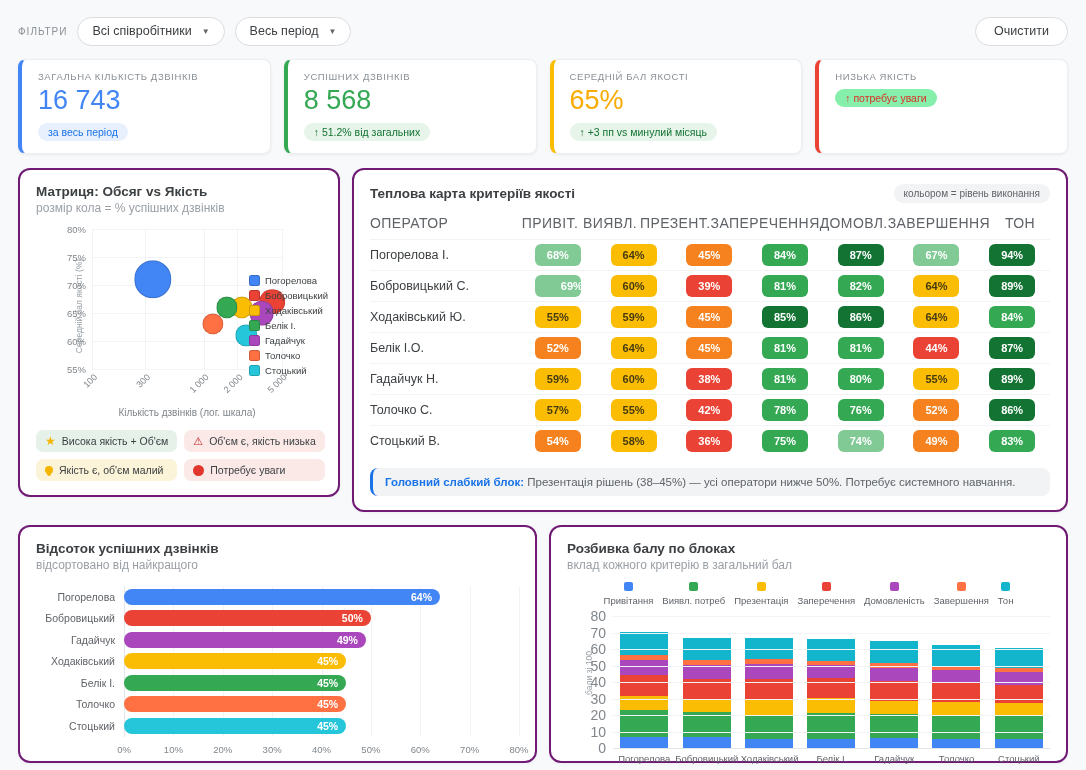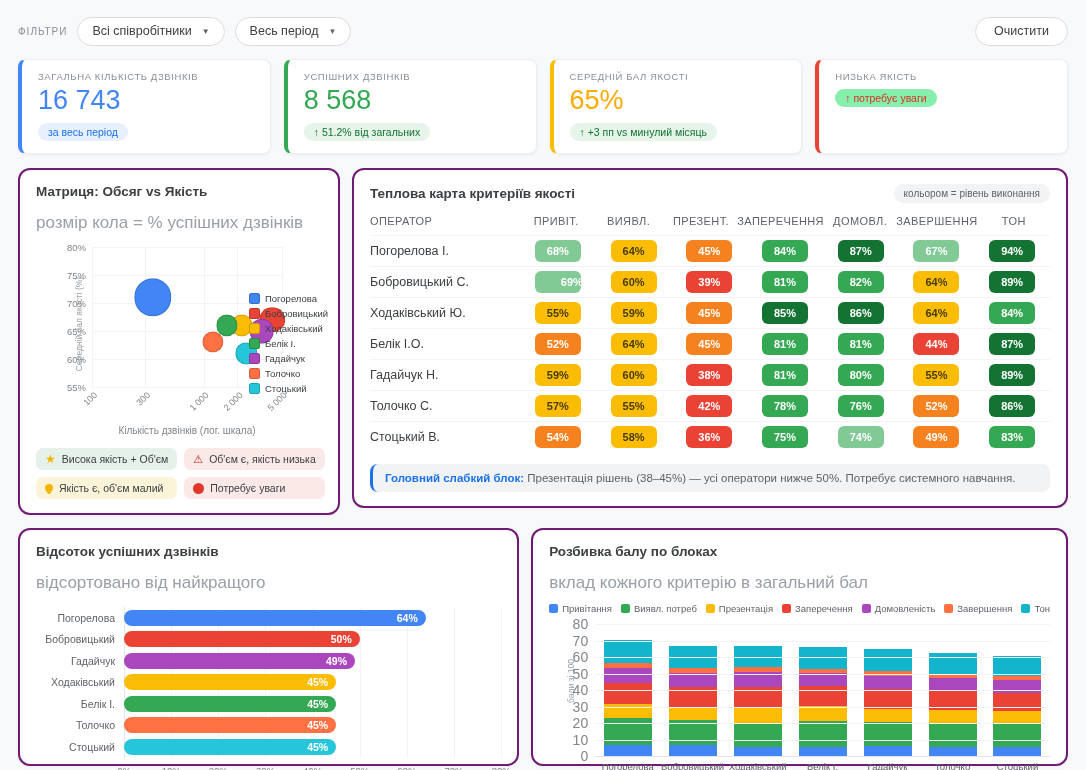--- a/index.html
+++ b/index.html
@@ -39,21 +39,21 @@
   .kpi-badge { display:inline-block; margin-top:7px; font-size:10.5px; padding:3px 10px; border-radius:10px; }
 
   
   .mid-row { display:flex; gap:12px; margin-top:14px; align-items:flex-start; }
   .bottom-row { display:flex; gap:12px; margin-top:13px; }
   .panel {
     background:#fff; border:2px solid #701a75; border-radius:12px;
     padding:14px 16px; box-shadow:0 1px 3px rgba(60,64,67,.06);
   }
   .panel-title { font-size:13.5px; font-weight:bold; color:#3c4043; }
-  .panel-sub { font-size:17px; color:#9aa0a6; margin-top:14px; }
+  .panel-sub { font-size:12px; color:#9aa0a6; margin-top:2px; }
 
   
   .bubble-panel { width:322px; }
   .bubble-wrap { position:relative; height:178px; margin-top:10px; }
   .bubble-ylabel {
     position:absolute; left:-4px; top:76px; font-size:8.5px; color:#9aa0a6;
     transform:rotate(-90deg); transform-origin:center; white-space:nowrap;
   }
   .bubble-plot { position:absolute; left:56px; top:4px; width:190px; height:140px; }
   .vline { position:absolute; top:0; bottom:0; width:1px; background:#f1f3f4; }
@@ -73,21 +73,21 @@
   .icon-warn { color:#C5221F; font-size:11px; line-height:1; }
   .icon-bulb { position:relative; width:8px; height:8px; background:#F4B400; border-radius:50%; display:inline-block; flex:none; }
   .icon-bulb::after { content:""; position:absolute; left:2px; top:7px; width:4px; height:3px; background:#F4B400; border-radius:0 0 2px 2px; }
   .icon-dot { width:11px; height:11px; border-radius:50%; background:#E1362C; display:inline-block; flex:none; }
 
   
   .heatmap-panel { flex:1; }
   .hm-top { display:flex; align-items:center; justify-content:space-between; }
   .hm-badge { background:#f1f3f4; border-radius:10px; padding:4px 10px; font-size:10px; color:#5f6368; }
   .hm-header { display:grid; align-items:center; margin-top:12px; padding-bottom:8px; }
-  .hm-col { font-size:11px; color:#5f6368; letter-spacing:.4px; text-align:center; }
+  .hm-col { font-size:14px; color:#5f6368; letter-spacing:.4px; text-align:center; }
   .hm-col:first-child { text-align:left; }
   .hm-row { display:grid; align-items:center; height:31px; border-top:1px solid #f1f3f4; }
   .hm-name { font-size:12.5px; color:#3c4043; }
   .hm-cellwrap { text-align:center; }
   .chip { display:inline-block; width:46px; height:22px; line-height:22px; border-radius:6px; font-size:11px; font-weight:bold; text-align:center; }
   .hm-note {
     margin-top:12px; background:#f1f3f4; border-left:3px solid #1a73e8;
     border-radius:8px; padding:8px 12px; font-size:11.5px; color:#5f6368;
   }
   .hm-note b { color:#1a73e8; }
@@ -98,21 +98,21 @@
   .hbar-labels { width:88px; }
   .hbar-label { height:21.5px; display:flex; align-items:center; justify-content:flex-end; padding-right:9px; font-size:10.5px; color:#5f6368; }
   .hbar-plot { flex:1; position:relative; }
   .hbar-row { height:21.5px; display:flex; align-items:center; position:relative; }
   .hbar { height:16px; border-radius:8px; display:flex; align-items:center; justify-content:flex-end; padding-right:8px; color:#fff; font-size:10.5px; font-weight:bold; }
   .hbar-axis { position:relative; height:16px; margin-top:4px; }
   .hbar-tick { position:absolute; transform:translateX(-50%); font-size:9.5px; color:#80868b; top:3px; }
 
   
   .stack-legend { display:flex; justify-content:center; align-items:center; gap:9px; margin-top:10px; flex-wrap:nowrap; }
-  .sl-item { display:flex; align-items:center; gap:4px; cursor:pointer; }
+  .sl-item { display:flex; align-items:center; gap:4px; cursor:pointer;flex-direction:column; }
   .sl-swatch { width:9px; height:9px; border-radius:2px; flex:none; }
   .sl-label { font-size:9.5px; color:#5f6368; white-space:nowrap; }
   .stack-wrap { position:relative; margin:10px 0 0 46px; height:132px; }
   .stack-ylabel { position:absolute; left:-46px; top:52px; font-size:8.5px; color:#9aa0a6; transform:rotate(-90deg); transform-origin:center; white-space:nowrap; }
   .stack-ytick { position:absolute; right:calc(100% + 7px); transform:translateY(-50%); font-size:14px; color:#80868b; }
   .stack-slots { position:absolute; inset:0; display:flex; }
   .stack-slot { flex:1; display:flex; align-items:flex-end; justify-content:center; }
   .stack-bar { width:48px; display:flex; flex-direction:column; }
   .stack-seg { width:100%; }
   .stack-cats { display:flex; margin-left:46px; margin-top:5px; }

